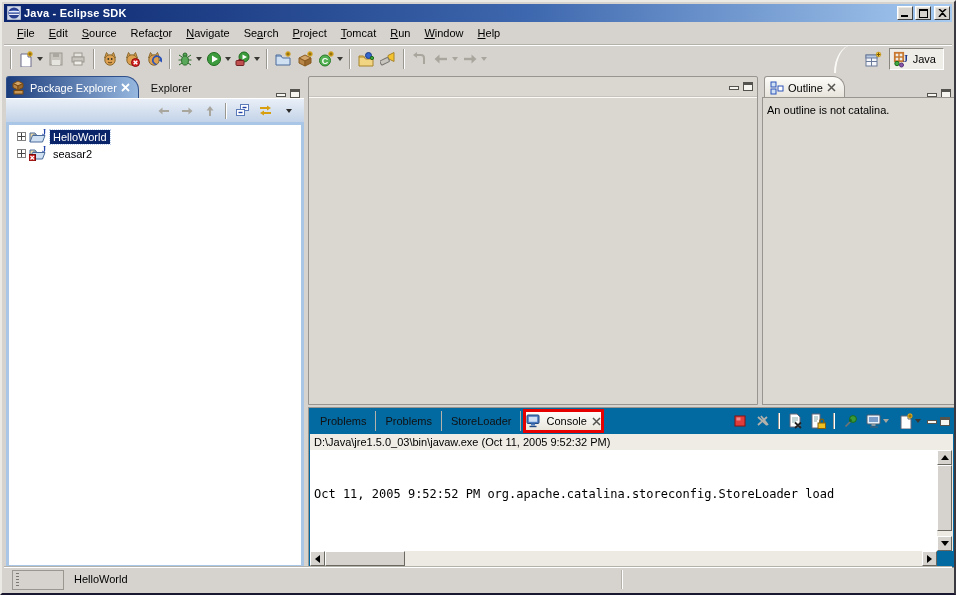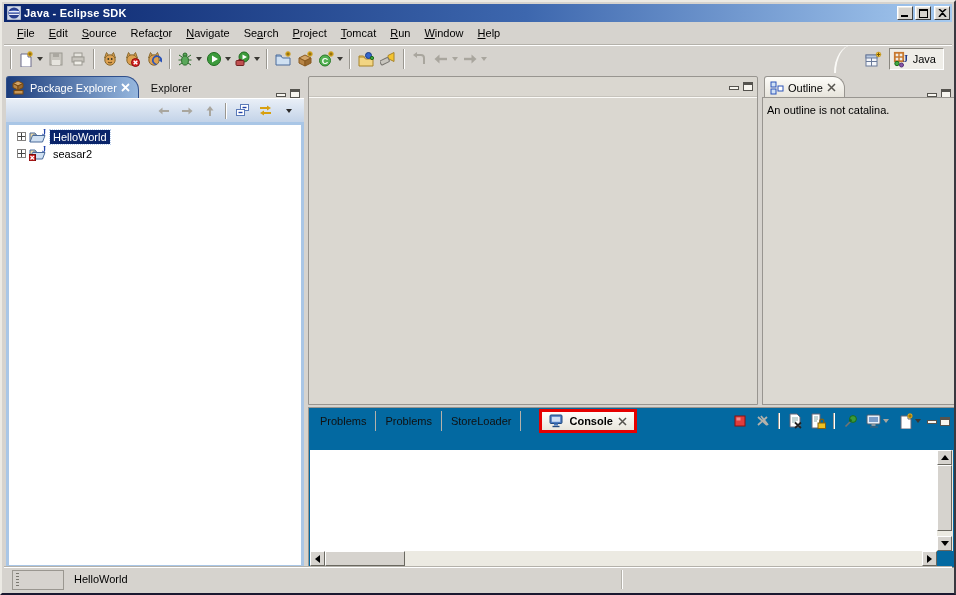--- a/index.html
+++ b/index.html
@@ -69,22 +69,22 @@
   .outline-view{position:absolute;left:760px;top:74px;width:193px;height:329px;}
   .ol-tabs{position:absolute;top:0;left:0;right:0;height:22px;display:flex;align-items:flex-end;}
   .tab-raised{display:flex;align-items:center;gap:4px;height:22px;padding:0 8px 0 5px;margin-left:2px;
     background:linear-gradient(to bottom,#fdfcf9,#e6e3da);border:1px solid #989590;border-bottom:none;border-radius:3px 12px 0 0;}
   .ol-content{position:absolute;top:21px;left:0;right:0;bottom:0;border:1px solid #989590;background:#dcd9d2;padding:6px 4px;}
 
   
   .console-view{position:absolute;left:306px;top:405px;width:647px;height:161px;border:1px solid #989590;background:#0369a1;}
   .cs-tabs{position:absolute;top:0;left:0;right:0;height:26px;display:flex;align-items:center;padding-left:2px;}
   .cs-tab{padding:4px 9px;border-right:1px solid #b4b1aa;color:#111;}
-  .cs-tab-console{display:flex;align-items:center;gap:5px;padding:2px 7px;margin-left:18px;
-    background:linear-gradient(to bottom,#fefdfa,#e9e6dd);border:3px solid var(--annotation-red,#e60000);font-weight:bold;}
+  .cs-tab-console{display:flex;align-items:center;gap:5px;padding:2px 0;margin-left:2px;
+    background:linear-gradient(to bottom,#fefdfa,#e9e6dd);border:3px solid var(--annotation-red,#e60000);}
   .cs-toolbar{margin-left:auto;display:flex;align-items:center;gap:3px;padding-right:4px;}
   .cs-proc{position:absolute;top:26px;left:1px;right:1px;height:16px;background:#efece5;padding:2px 4px;white-space:nowrap;overflow:hidden;}
   .cs-text{position:absolute;top:42px;left:1px;right:17px;bottom:16px;background:#fff;
     font-family:"DejaVu Sans Mono","Liberation Mono",monospace;font-size:12px;line-height:17px;
     padding:2px 0 0 4px;white-space:pre;overflow:hidden;}
   .cs-line{height:17px;}
 
   
   .sb-btn{width:15px;height:15px;background:#d6d3ce;border:1px solid;border-color:#fff #6a6860 #6a6860 #fff;
     display:flex;align-items:center;justify-content:center;flex:none;}
@@ -525,21 +525,23 @@
               <path d="M10 3v3h3" fill="none" stroke="#667"></path>
               <circle cx="12" cy="3" r="2.4" fill="#f4c430" stroke="#b8860b" stroke-width=".5"></circle>
               <path d="M12 1.2v3.6M10.2 3h3.6" stroke="#7a5800"></path>
             </svg>
           <span class="dd"></span>
         </span>
         <span class="vmin"></span>
         <span class="vmax"></span>
       </span>
     </div>
+    <div class="cs-proc">D:\Java\jre1.5.0_03\bin\javaw.exe (Oct 11, 2005 9:52:32 PM)</div>
     <div class="cs-text">
+      <div class="cs-line">Oct 11, 2005 9:52:52 PM org.apache.catalina.storeconfig.StoreLoader load</div>
       
       
     </div>
     <div class="vscroll">
       <span class="sb-btn" style="top:0;">
           <span class="tri-up"></span>
         </span>
       <span class="thumb"></span>
       <span class="sb-btn" style="bottom:0;top:auto;position:absolute;">
           <span class="tri-down"></span>

